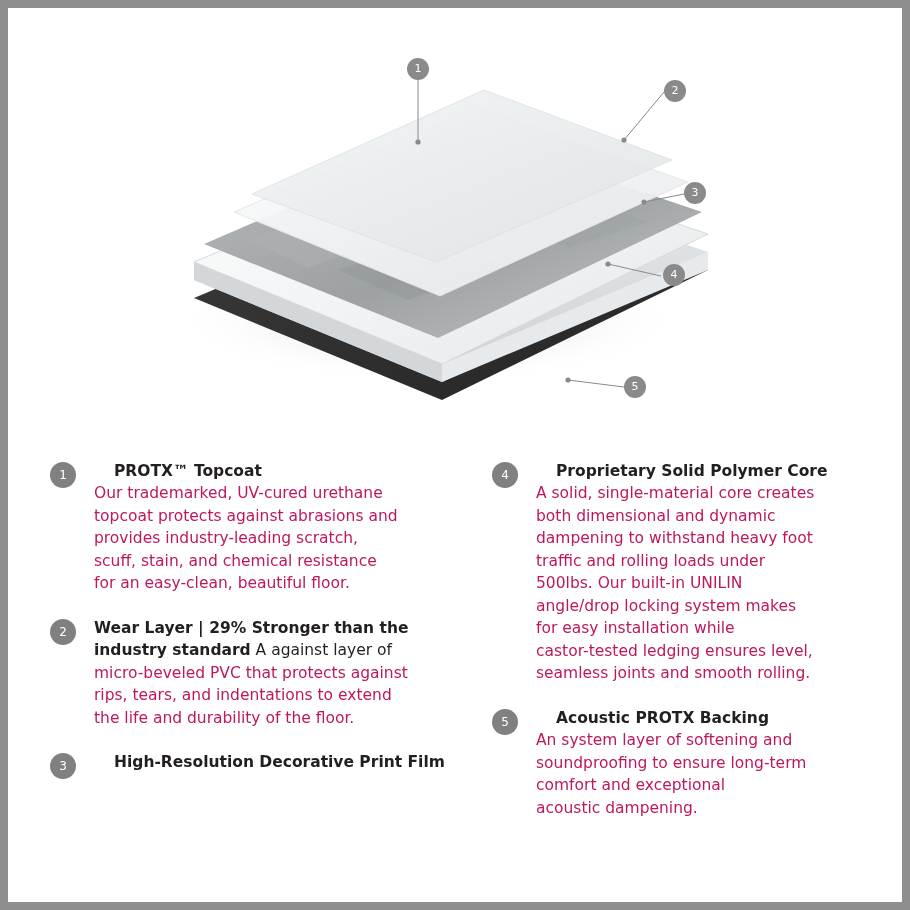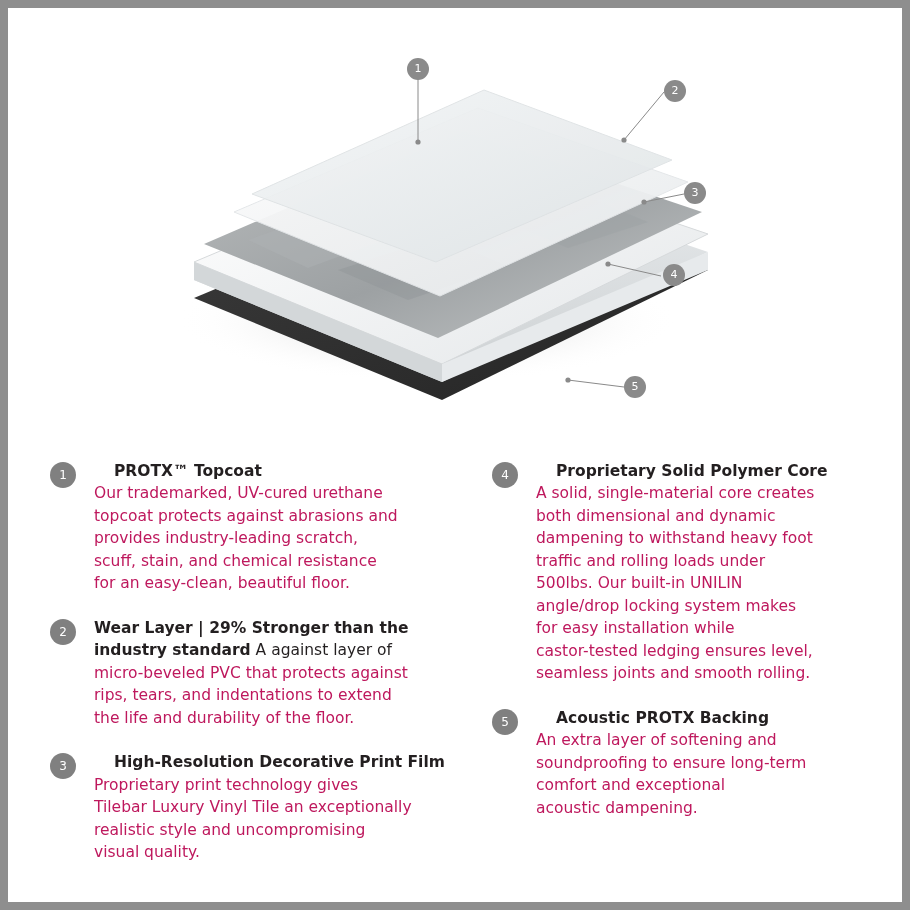--- a/index.html
+++ b/index.html
@@ -212,24 +212,20 @@
         <div class="title-inline"><b>Wear Layer | 29% Stronger than the
 industry standard</b><span> A against layer of</span></div>
         <div class="body">micro-beveled PVC that protects against
 rips, tears, and indentations to extend
 the life and durability of the floor.</div>
       </div>
 
       <div class="entry">
         <div class="badge">3</div>
         <div class="title">High-Resolution Decorative Print Film</div>
-        <div class="body">Proprietary print technology gives
-Tilebar Luxury Vinyl Tile an exceptionally
-realistic style and uncompromising
-visual quality.</div>
       </div>
 
     </div>
 
     <div class="col col-right">
 
       <div class="entry">
         <div class="badge">4</div>
         <div class="title">Proprietary Solid Polymer Core</div>
         <div class="body">A solid, single-material core creates
@@ -239,21 +235,21 @@
 500lbs. Our built-in UNILIN
 angle/drop locking system makes
 for easy installation while
 castor-tested ledging ensures level,
 seamless joints and smooth rolling.</div>
       </div>
 
       <div class="entry">
         <div class="badge">5</div>
         <div class="title">Acoustic PROTX Backing</div>
-        <div class="body">An extra layer of softening and
+        <div class="body">An system layer of softening and
 soundproofing to ensure long-term
 comfort and exceptional
 acoustic dampening.</div>
       </div>
 
     </div>
   </div>
 
 </div>
 

